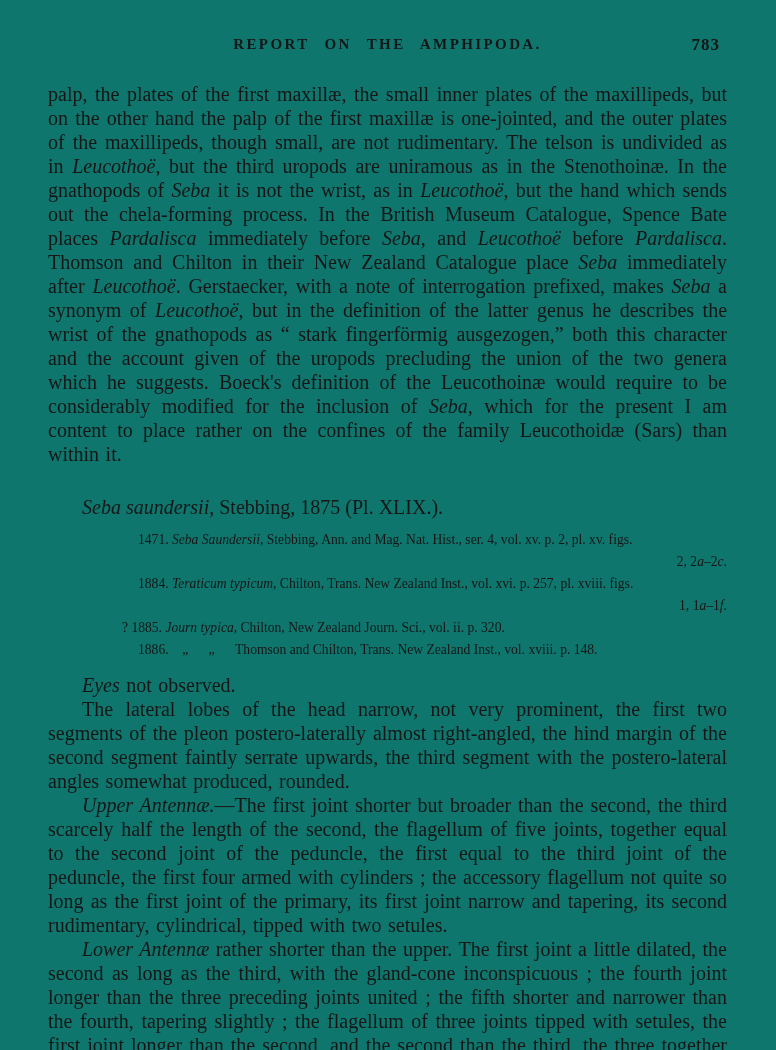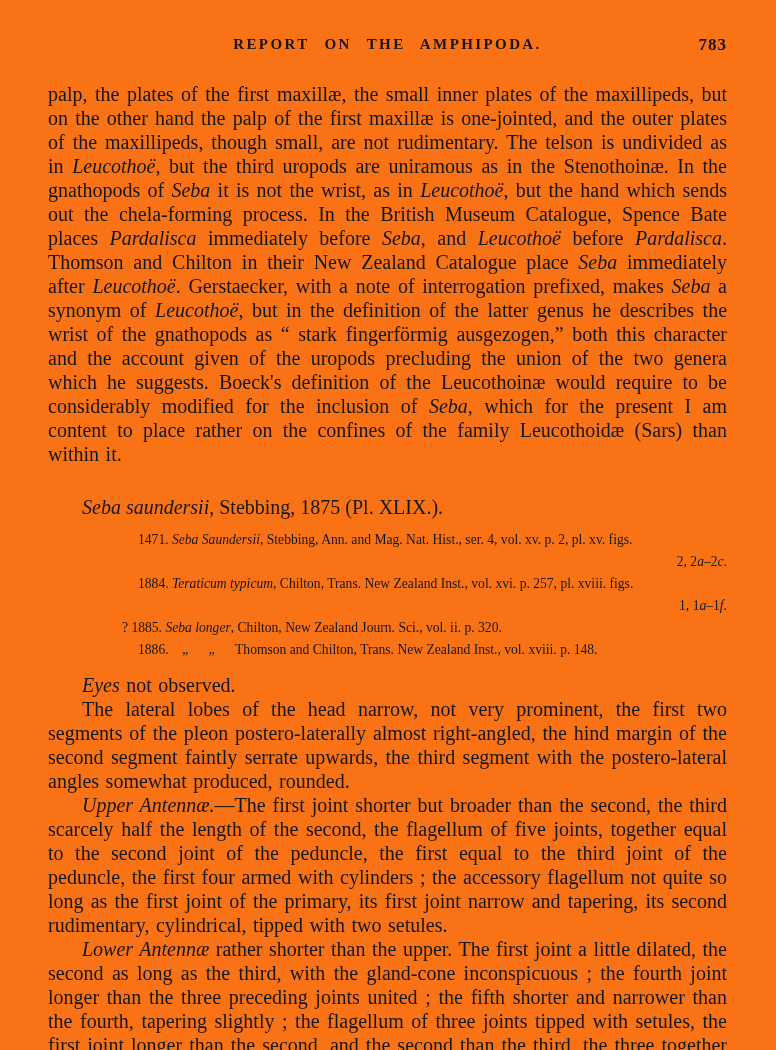--- a/index.html
+++ b/index.html
@@ -5,41 +5,41 @@
   html, body {
     margin: 0;
     padding: 0;
     background: #e8e8e6;
   }
   .page {
     position: relative;
     width: 776px;
     height: 1050px;
     margin: 0 auto;
-    background: #f97316;
+    background: #0f766e;
     color: #161616;
     font-family: "Liberation Serif", "DejaVu Serif", serif;
     overflow: hidden;
     box-sizing: border-box;
     padding: 36px 49px 0 48px;
   }
   .page-header {
     position: relative;
     height: 22px;
   }
   .running-title {
     text-align: center;
     font-size: 15px;
     letter-spacing: 2.4px;
     word-spacing: 9px;
     font-weight: 600;
   }
   .page-number {
     position: absolute;
-    right: 0;
+    right: 7px;
     top: -1px;
     font-size: 17px;
     letter-spacing: 1px;
     font-weight: 600;
   }
   .para {
     margin: 0;
     font-size: 20px;
     line-height: 24px;
     text-align: justify;
@@ -75,21 +75,21 @@
 
   <p class="para noindent"><span>palp, the plates of the first maxillæ, the small inner plates of the maxillipeds, but on the other hand the palp of the first maxillæ is one-jointed, and the outer plates of the maxillipeds, though small, are not rudimentary. The telson is undivided as in </span><span class="it">Leucothoë</span><span>, but the third uropods are uniramous as in the Stenothoinæ. In the gnathopods of </span><span class="it">Seba</span><span> it is not the wrist, as in </span><span class="it">Leucothoë</span><span>, but the hand which sends out the chela-forming process. In the British Museum Catalogue, Spence Bate places </span><span class="it">Pardalisca</span><span> immediately before </span><span class="it">Seba</span><span>, and </span><span class="it">Leucothoë</span><span> before </span><span class="it">Pardalisca</span><span>. Thomson and Chilton in their New Zealand Catalogue place </span><span class="it">Seba</span><span> immediately after </span><span class="it">Leucothoë</span><span>. Gerstaecker, with a note of interrogation prefixed, makes </span><span class="it">Seba</span><span> a synonym of </span><span class="it">Leucothoë</span><span>, but in the definition of the latter genus he describes the wrist of the gnathopods as “ stark fingerförmig ausgezogen,” both this character and the account given of the uropods precluding the union of the two genera which he suggests. Boeck's definition of the Leucothoinæ would require to be considerably modified for the inclusion of </span><span class="it">Seba</span><span>, which for the present I am content to place rather on the confines of the family Leucothoidæ (Sars) than within it.</span></p>
 
   <div class="species-heading"><span class="it">Seba saundersii</span><span>, Stebbing, 1875 (Pl. XLIX.).</span></div>
 
   <div class="synonymy">
     <div class="ref-main"><span>1471. </span><span class="it">Seba Saundersii</span><span>, Stebbing, Ann. and Mag. Nat. Hist., ser. 4, vol. xv. p. 2, pl. xv. figs.</span></div>
     <div class="ref-cont"><span>2, 2</span><span class="it">a</span><span>–2</span><span class="it">c</span><span>.</span></div>
     <div class="ref-main"><span>1884. </span><span class="it">Teraticum typicum</span><span>, Chilton, Trans. New Zealand Inst., vol. xvi. p. 257, pl. xviii. figs.</span></div>
     <div class="ref-cont"><span>1, 1</span><span class="it">a</span><span>–1</span><span class="it">f</span><span>.</span></div>
-    <div class="ref-main q"><span>? 1885. </span><span class="it">Seba longer</span><span>, Chilton, New Zealand Journ. Sci., vol. ii. p. 320.</span></div>
+    <div class="ref-main q"><span>? 1885. </span><span class="it">Journ typica</span><span>, Chilton, New Zealand Journ. Sci., vol. ii. p. 320.</span></div>
     <div class="ref-main"><span>1886. „   „   Thomson and Chilton, Trans. New Zealand Inst., vol. xviii. p. 148.</span></div>
   </div>
 
   <div class="body-block">
     <p class="para indent"><span class="it">Eyes</span><span> not observed.</span></p>
     <p class="para indent"><span>The lateral lobes of the head narrow, not very prominent, the first two segments of the pleon postero-laterally almost right-angled, the hind margin of the second segment faintly serrate upwards, the third segment with the postero-lateral angles somewhat produced, rounded.</span></p>
     <p class="para indent"><span class="it">Upper Antennæ.</span><span>—The first joint shorter but broader than the second, the third scarcely half the length of the second, the flagellum of five joints, together equal to the second joint of the peduncle, the first equal to the third joint of the peduncle, the first four armed with cylinders ; the accessory flagellum not quite so long as the first joint of the primary, its first joint narrow and tapering, its second rudimentary, cylindrical, tipped with two setules.</span></p>
     <p class="para indent"><span class="it">Lower Antennæ</span><span> rather shorter than the upper. The first joint a little dilated, the second as long as the third, with the gland-cone inconspicuous ; the fourth joint longer than the three preceding joints united ; the fifth shorter and narrower than the fourth, tapering slightly ; the flagellum of three joints tipped with setules, the first joint longer than the second, and the second than the third, the three together shorter than the fifth joint of the peduncle.</span></p>
   </div>
 

